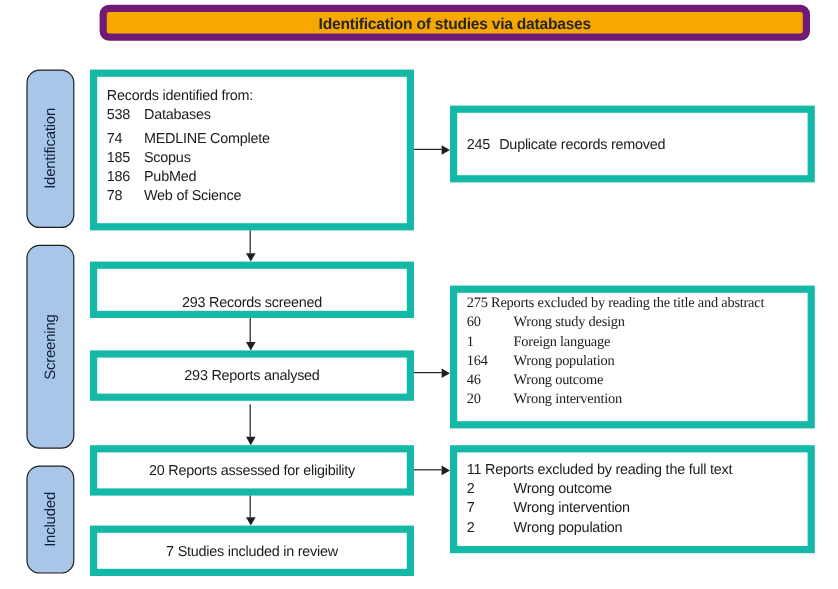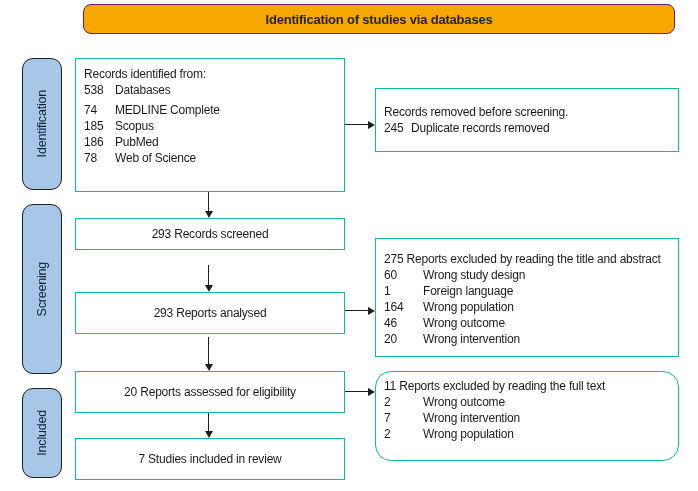--- a/index.html
+++ b/index.html
@@ -3,35 +3,35 @@
 <meta charset="utf-8">
 <style>
   html,body { margin:0; padding:0; background:#ffffff; }
   #canvas {
     position:relative; width:698px; height:491px; background:#ffffff;
     font-family:"Liberation Sans", sans-serif; color:#1c1c1c;
     font-size:12px; letter-spacing:-0.2px; overflow:hidden;
   }
   .banner {
     position:absolute; left:83px; top:4px; width:592px; height:30px;
-    background:#F6A800; border:1px solid #701a75; border-radius:8px;
+    background:#F6A800; border:6px solid #701a75; border-radius:8px;
     display:flex; align-items:center; justify-content:center;
     font-size:13px; font-weight:bold; color:#262626; box-sizing:border-box;
   }
   .stage {
     position:absolute; left:22px; width:40px; background:#A8C6E8;
     border:1px solid #1f1f1f; border-radius:11px; box-sizing:border-box;
     display:flex; align-items:center; justify-content:center;
   }
   .stage span {
     writing-mode:vertical-rl; transform:rotate(180deg);
     font-size:12.5px; font-weight:500; color:#10203a; white-space:nowrap;
   }
   .box {
-    position:absolute; background:#ffffff; border:1px solid #14b8a6;
+    position:absolute; background:#ffffff; border:6px solid #14b8a6;
     box-sizing:border-box;
   }
   .box.center {
     display:flex; align-items:center; justify-content:center; text-align:center;
   }
   .box.list { padding:7px 8px; line-height:16px; }
   .box.list.vcenter { display:flex; flex-direction:column; justify-content:center; }
   .main-col { left:75px; width:270px; }
   .right-col { left:375px; width:304px; }
   .row { display:flex; }
@@ -87,36 +87,35 @@
       <span class="num">186</span>
       <span class="lbl">PubMed</span>
     </div>
     <div class="row w1">
       <span class="num">78</span>
       <span class="lbl">Web of Science</span>
     </div>
   </div>
 
   <div class="box list vcenter right-col" style="top:88px; height:64px;">
-    <div>Records removed before screening.</div>
     <div class="row w2">
       <span class="num">245</span>
       <span class="lbl">Duplicate records removed</span>
     </div>
   </div>
 
-  <div class="box center main-col" style="top:218px; height:32px;">
+  <div class="box center main-col" style="top:218px; height:47px;align-items:flex-end;">
     <span>293 Records screened</span>
   </div>
 
   <div class="box center main-col" style="top:292px; height:42px;">
     <span>293 Reports analysed</span>
   </div>
 
-  <div class="box list right-col lh17" style="top:238px; height:119px; padding-top:12px;">
+  <div class="box list right-col lh17" style="top:238px; height:119px; padding-top:0;font-family:Liberation Serif, serif;">
     <div>275 Reports excluded by reading the title and abstract</div>
     <div class="row w3">
       <span class="num">60</span>
       <span class="lbl">Wrong study design</span>
     </div>
     <div class="row w3">
       <span class="num">1</span>
       <span class="lbl">Foreign language</span>
     </div>
     <div class="row w3">
@@ -130,21 +129,21 @@
     <div class="row w3">
       <span class="num">20</span>
       <span class="lbl">Wrong intervention</span>
     </div>
   </div>
 
   <div class="box center main-col" style="top:371px; height:42px;">
     <span>20 Reports assessed for eligibility</span>
   </div>
 
-  <div class="box list right-col lh17" style="top:371px; height:90px; padding-top:6px;border-radius:16px;">
+  <div class="box list right-col lh17" style="top:371px; height:90px; padding-top:6px;">
     <div>11 Reports excluded by reading the full text</div>
     <div class="row w3">
       <span class="num">2</span>
       <span class="lbl">Wrong outcome</span>
     </div>
     <div class="row w3">
       <span class="num">7</span>
       <span class="lbl">Wrong intervention</span>
     </div>
     <div class="row w3">

